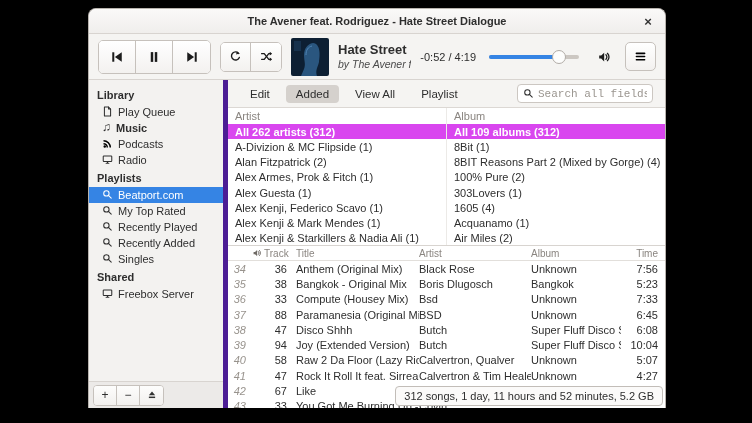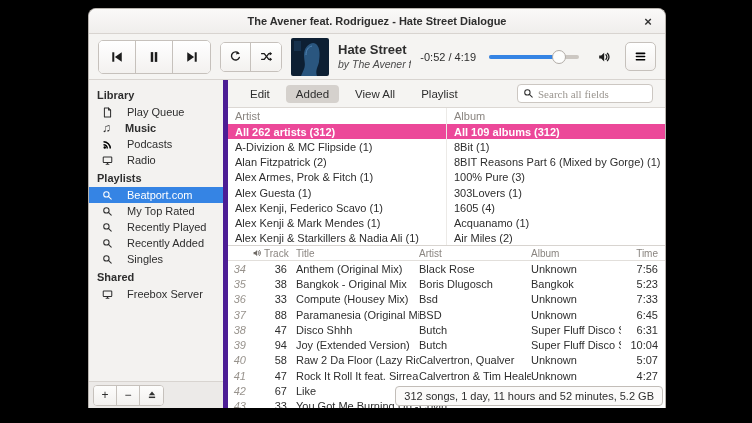--- a/index.html
+++ b/index.html
@@ -47,51 +47,51 @@
   .menu-btn svg { width:13px; height:13px; }
 
   
   .app-body { flex:1; display:flex; min-height:0; }
 
   
   .sidebar { width:139px; flex:0 0 139px; background:#f3f2f0; border-right:5px solid #4c1d95;
              display:flex; flex-direction:column; font-size:11px; }
   .side-scroll { flex:1; padding-top:5px; overflow:hidden; }
   .side-header { font-weight:bold; padding:4px 10px 3px 8px; }
-  .side-item { display:flex; align-items:flex-end; gap:14px; padding:2px 6px 2px 13px; height:16px; white-space:nowrap; }
+  .side-item { display:flex; align-items:flex-start; gap:5px; padding:2px 6px 2px 13px; height:16px; white-space:nowrap; }
   .side-item svg { width:11px; height:11px; flex:0 0 11px; }
   .side-item.selected { background:#3584e4; color:#fff; }
   .side-item.bold { font-weight:bold; }
   .sidebar-footer { flex:0 0 27px; border-top:1px solid #d8d4d0; background:#eceae8;
                     display:flex; align-items:center; padding:0 4px; }
   .foot-group { display:flex; border:1px solid #c6c1bc; border-radius:4px; overflow:hidden; background:#fbfaf9; }
   .fbtn { width:23px; height:19px; display:flex; align-items:center; justify-content:center;
           font-size:12px; border-right:1px solid #c6c1bc; background:linear-gradient(#fdfdfc,#f2f0ee); }
   .fbtn:last-child { border-right:none; }
   .fbtn svg { width:10px; height:10px; }
 
   
   .main { flex:1; display:flex; flex-direction:column; background:#fff; min-width:0; position:relative; }
   .mtoolbar { flex:0 0 28px; background:#f5f4f2; border-bottom:1px solid #dcd8d4; display:flex;
               align-items:center; gap:6px; padding:0 12px; font-size:11.5px; }
   .tab { padding:3px 10px; border-radius:4px; }
   .tab.active { background:#d5d1cd; }
   .search-entry { margin-left:auto; width:136px; height:19px; border:1px solid #ccc7c2; border-radius:4px;
                   background:#fff; display:flex; align-items:center; padding:0 5px; gap:4px; }
   .search-entry svg { width:11px; height:11px; flex:0 0 11px; stroke:#6f6a65; }
-  .search-entry input { border:none; outline:none; width:100%; font-size:11px; font-family:Liberation Serif, serif; color:#2e2e2e; }
+  .search-entry input { border:none; outline:none; width:100%; font-size:11px; font-family:Liberation Mono, monospace; color:#2e2e2e; }
   .search-entry input::placeholder { color:#9a958f; }
 
   
   .browser { flex:0 0 138px; display:flex; border-bottom:1px solid #d8d4d0; font-size:11px; overflow:hidden; }
   .browser-col { flex:1; min-width:0; }
   .browser-col.first { border-right:1px solid #eceae7; }
   .bheader { height:16px; color:#8a8580; padding:2px 7px 0; }
   .brow { height:15.25px; padding:0 7px; display:flex; align-items:center; white-space:nowrap; overflow:hidden; }
-  .brow.selected { background:#ec4899; color:#fff; font-weight:bold; }
+  .brow.selected { background:#d946ef; color:#fff; font-weight:bold; }
 
   
   .tracklist { flex:1; min-height:0; overflow:hidden; font-size:11px; position:relative; }
   .theader { display:flex; height:15px; align-items:center; color:#8a8580; font-size:10px;
              border-bottom:1px solid #e2dfdb; background:#fff; position:relative; z-index:2; }
   .trow { display:flex; height:15.3px; align-items:center; white-space:nowrap; }
   .c-num { width:21px; flex:0 0 21px; text-align:right; padding-right:3px; }
   .trow .c-num { font-style:italic; color:#98938d; }
   .c-speaker { width:15px; flex:0 0 15px; display:flex; justify-content:center; }
   .c-speaker svg { width:10px; height:10px; }
@@ -308,22 +308,22 @@
           <div class="brow">Alex Armes, Prok &amp; Fitch (1)</div>
           <div class="brow">Alex Guesta (1)</div>
           <div class="brow">Alex Kenji, Federico Scavo (1)</div>
           <div class="brow">Alex Kenji &amp; Mark Mendes (1)</div>
           <div class="brow">Alex Kenji &amp; Starkillers &amp; Nadia Ali (1)</div>
         </div>
         <div class="browser-col">
           <div class="bheader">Album</div>
           <div class="brow selected">All 109 albums (312)</div>
           <div class="brow">8Bit (1)</div>
-          <div class="brow">8BIT Reasons Part 6 (Mixed by Gorge) (1)</div>
-          <div class="brow">100% Pure (3)</div>
+          <div class="brow">8BIT Reasons Part 2 (Mixed by Gorge) (4)</div>
+          <div class="brow">100% Pure (2)</div>
           <div class="brow">303Lovers (1)</div>
           <div class="brow">1605 (4)</div>
           <div class="brow">Acquanamo (1)</div>
           <div class="brow">Air Miles (2)</div>
         </div>
       </div>
 
       <div class="tracklist">
         <div class="theader">
           <span class="c-num"></span>
@@ -377,21 +377,21 @@
           <span class="c-album">Unknown</span>
           <span class="c-time">6:45</span>
         </div>
         <div class="trow">
           <span class="c-num">38</span>
             <span class="c-speaker"></span>
           <span class="c-track">47</span>
           <span class="c-title">Disco Shhh</span>
           <span class="c-artist">Butch</span>
           <span class="c-album">Super Fluff Disco Stuff</span>
-          <span class="c-time">6:31</span>
+          <span class="c-time">6:08</span>
         </div>
         <div class="trow">
           <span class="c-num">39</span>
             <span class="c-speaker"></span>
           <span class="c-track">94</span>
           <span class="c-title">Joy (Extended Version)</span>
           <span class="c-artist">Butch</span>
           <span class="c-album">Super Fluff Disco Stuff</span>
           <span class="c-time">10:04</span>
         </div>

